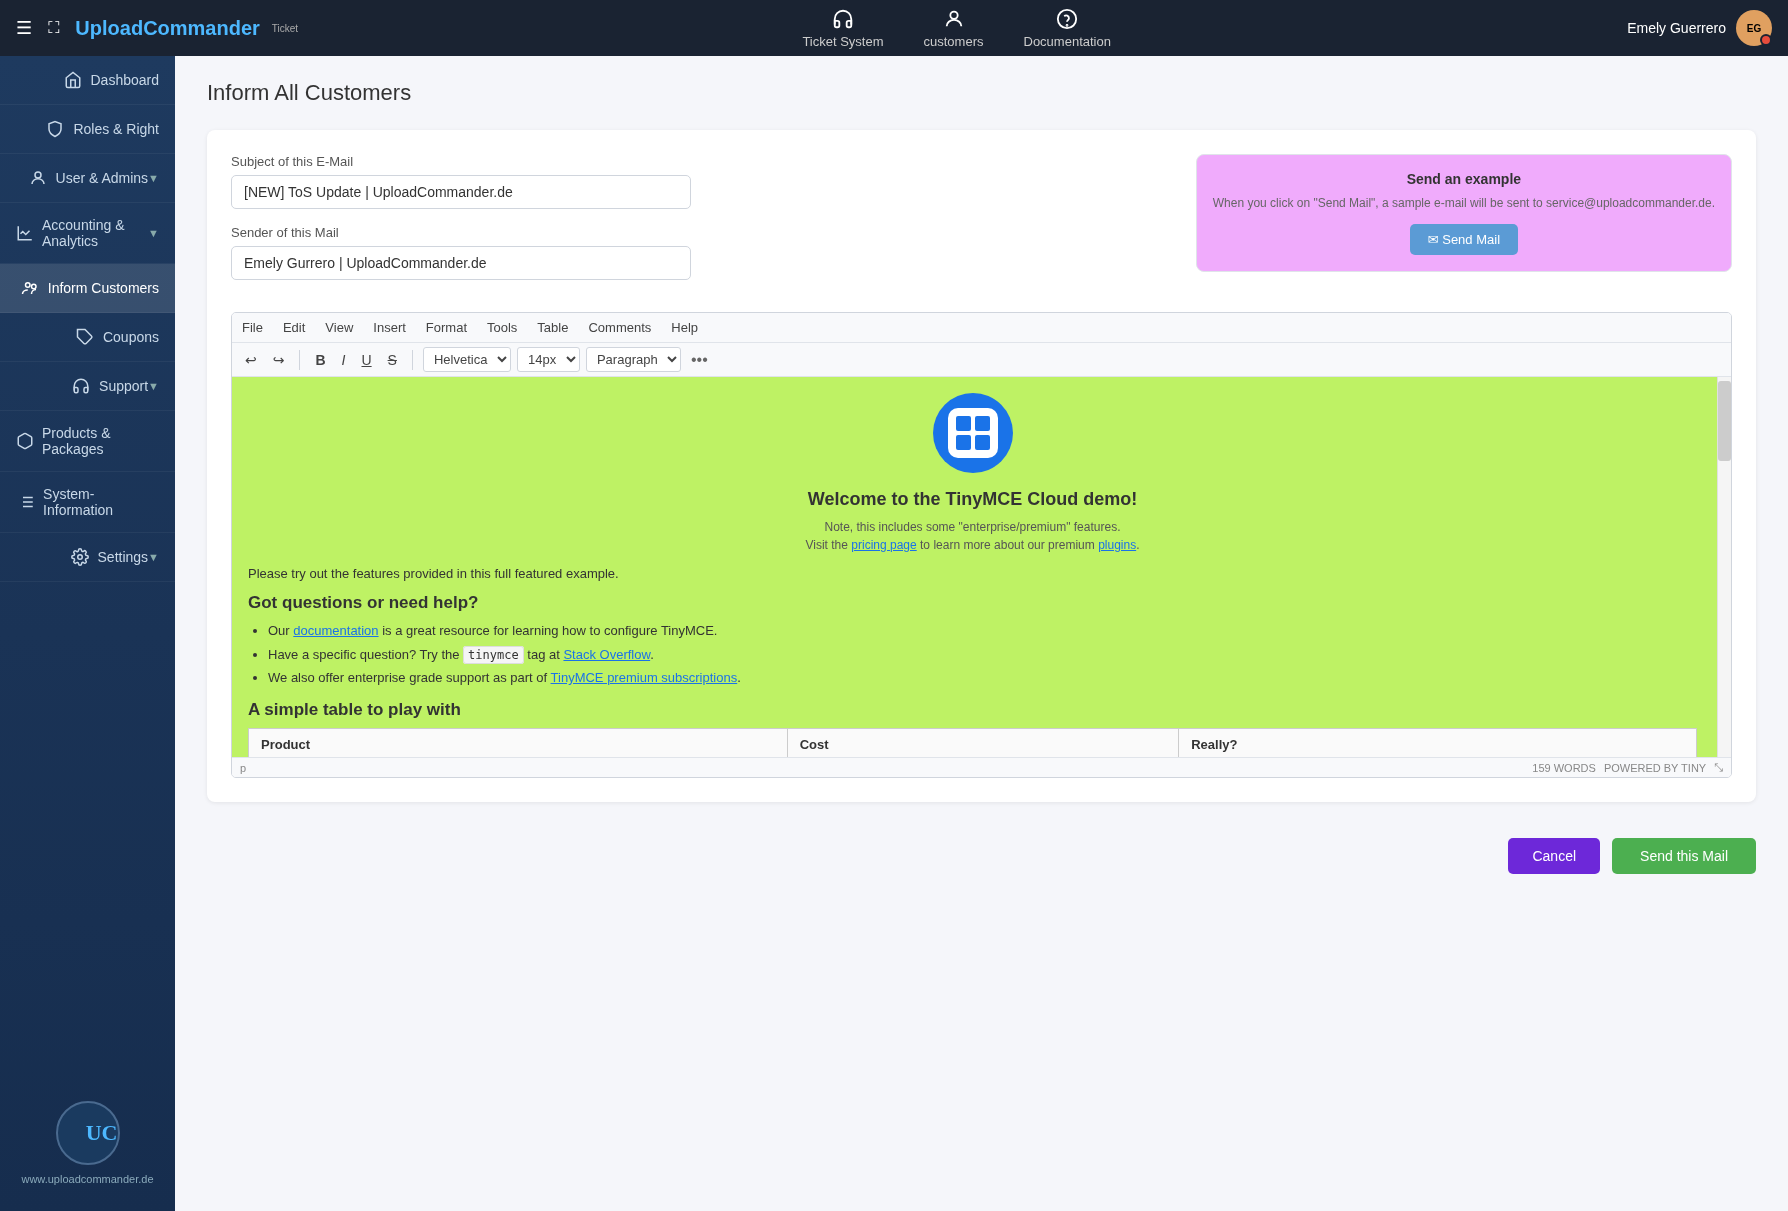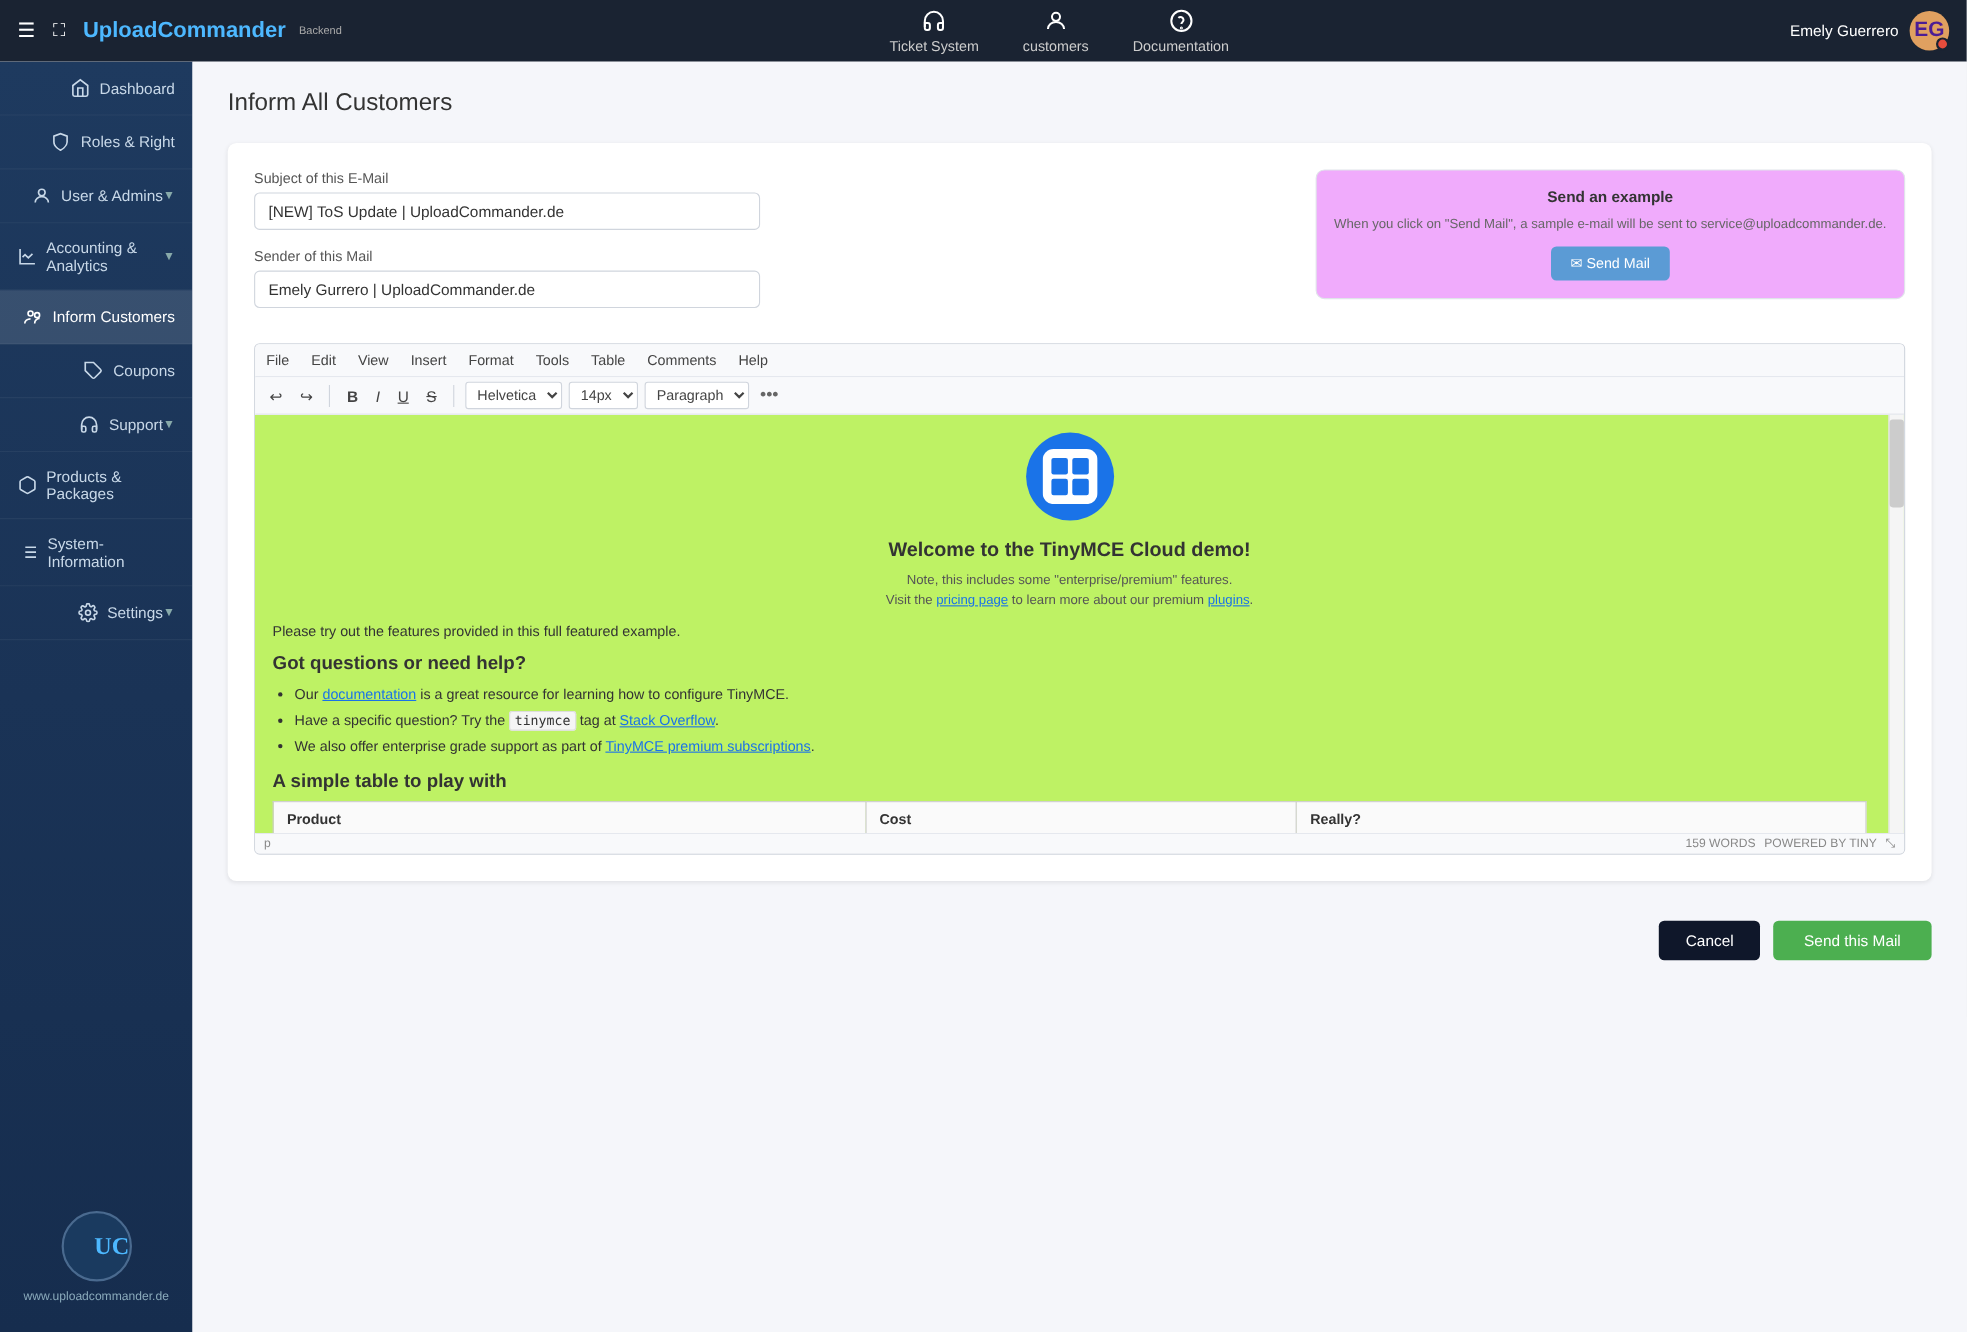--- a/index.html
+++ b/index.html
@@ -22,21 +22,21 @@
     .topnav-logo-badge { color: #aaa; font-size: 10px; }
     .hamburger { color: white; font-size: 18px; cursor: pointer; }
     .expand-icon { color: white; font-size: 16px; cursor: pointer; }
 
     .topnav-center { display: flex; align-items: center; gap: 40px; }
     .topnav-item { display: flex; flex-direction: column; align-items: center; color: #ccc; font-size: 13px; cursor: pointer; gap: 4px; }
     .topnav-item svg { width: 22px; height: 22px; }
 
     .topnav-right { display: flex; align-items: center; gap: 10px; }
     .topnav-username { color: white; font-size: 14px; margin-left: 12px; }
-    .avatar { width: 36px; height: 36px; border-radius: 50%; background: #e0a060; display: flex; align-items: center; justify-content: center; color: #4c1d95; font-size: 19px; font-weight: bold; position: relative; }
+    .avatar { width: 36px; height: 36px; border-radius: 50%; background: #e0a060; display: flex; align-items: center; justify-content: center; color: #000000; font-size: 10px; font-weight: bold; position: relative; }
     .avatar-badge { position: absolute; bottom: 0; right: 0; width: 12px; height: 12px; background: #e74c3c; border-radius: 50%; border: 2px solid #1a2332; }
 
     
     .main-layout { display: flex; flex: 1; overflow: hidden; }
 
     
     .sidebar {
       width: 175px;
       background: linear-gradient(180deg, #1e3a5f 0%, #1a3356 50%, #162d4e 100%);
       display: flex;
@@ -212,21 +212,21 @@
       display: flex;
       align-items: center;
       justify-content: space-between;
       font-size: 11px;
       color: #888;
     }
 
     
     .bottom-actions { display: flex; justify-content: flex-end; gap: 12px; padding: 16px 0 8px; }
     .btn-cancel {
-      background: #0f172a;
+      background: #6d28d9;
       color: white;
       border: none;
       border-radius: 5px;
       padding: 0 24px;
       font-size: 14px;
       cursor: pointer;
     }
     .btn-send-mail {
       background: #4caf50;
       color: white;
@@ -247,21 +247,21 @@
 <body>
 
 <nav class="topnav">
   <div class="topnav-left">
     <span class="hamburger">☰</span>
     <span class="expand-icon">⛶</span>
     <div class="topnav-logo">
       <span class="topnav-logo-text">
         <span>Upload</span><span style="color:#4db8ff; font-weight:600;">Commander</span>
       </span>
-      <span class="topnav-logo-badge" style="font-size:10px;color:#aaa;margin-left:4px;">Backend</span>
+      <span class="topnav-logo-badge" style="font-size:10px;color:#aaa;margin-left:4px;">Ticket</span>
     </div>
   </div>
 
   <div class="topnav-center">
     <div class="topnav-item">
       <svg viewBox="0 0 24 24" fill="none" stroke="white" stroke-width="2">
           <path d="M3 18v-6a9 9 0 0118 0v6"></path>
           <path d="M21 19a2 2 0 01-2 2h-1a2 2 0 01-2-2v-3a2 2 0 012-2h3z"></path>
           <path d="M3 19a2 2 0 002 2h1a2 2 0 002-2v-3a2 2 0 00-2-2H3z"></path>
         </svg>

